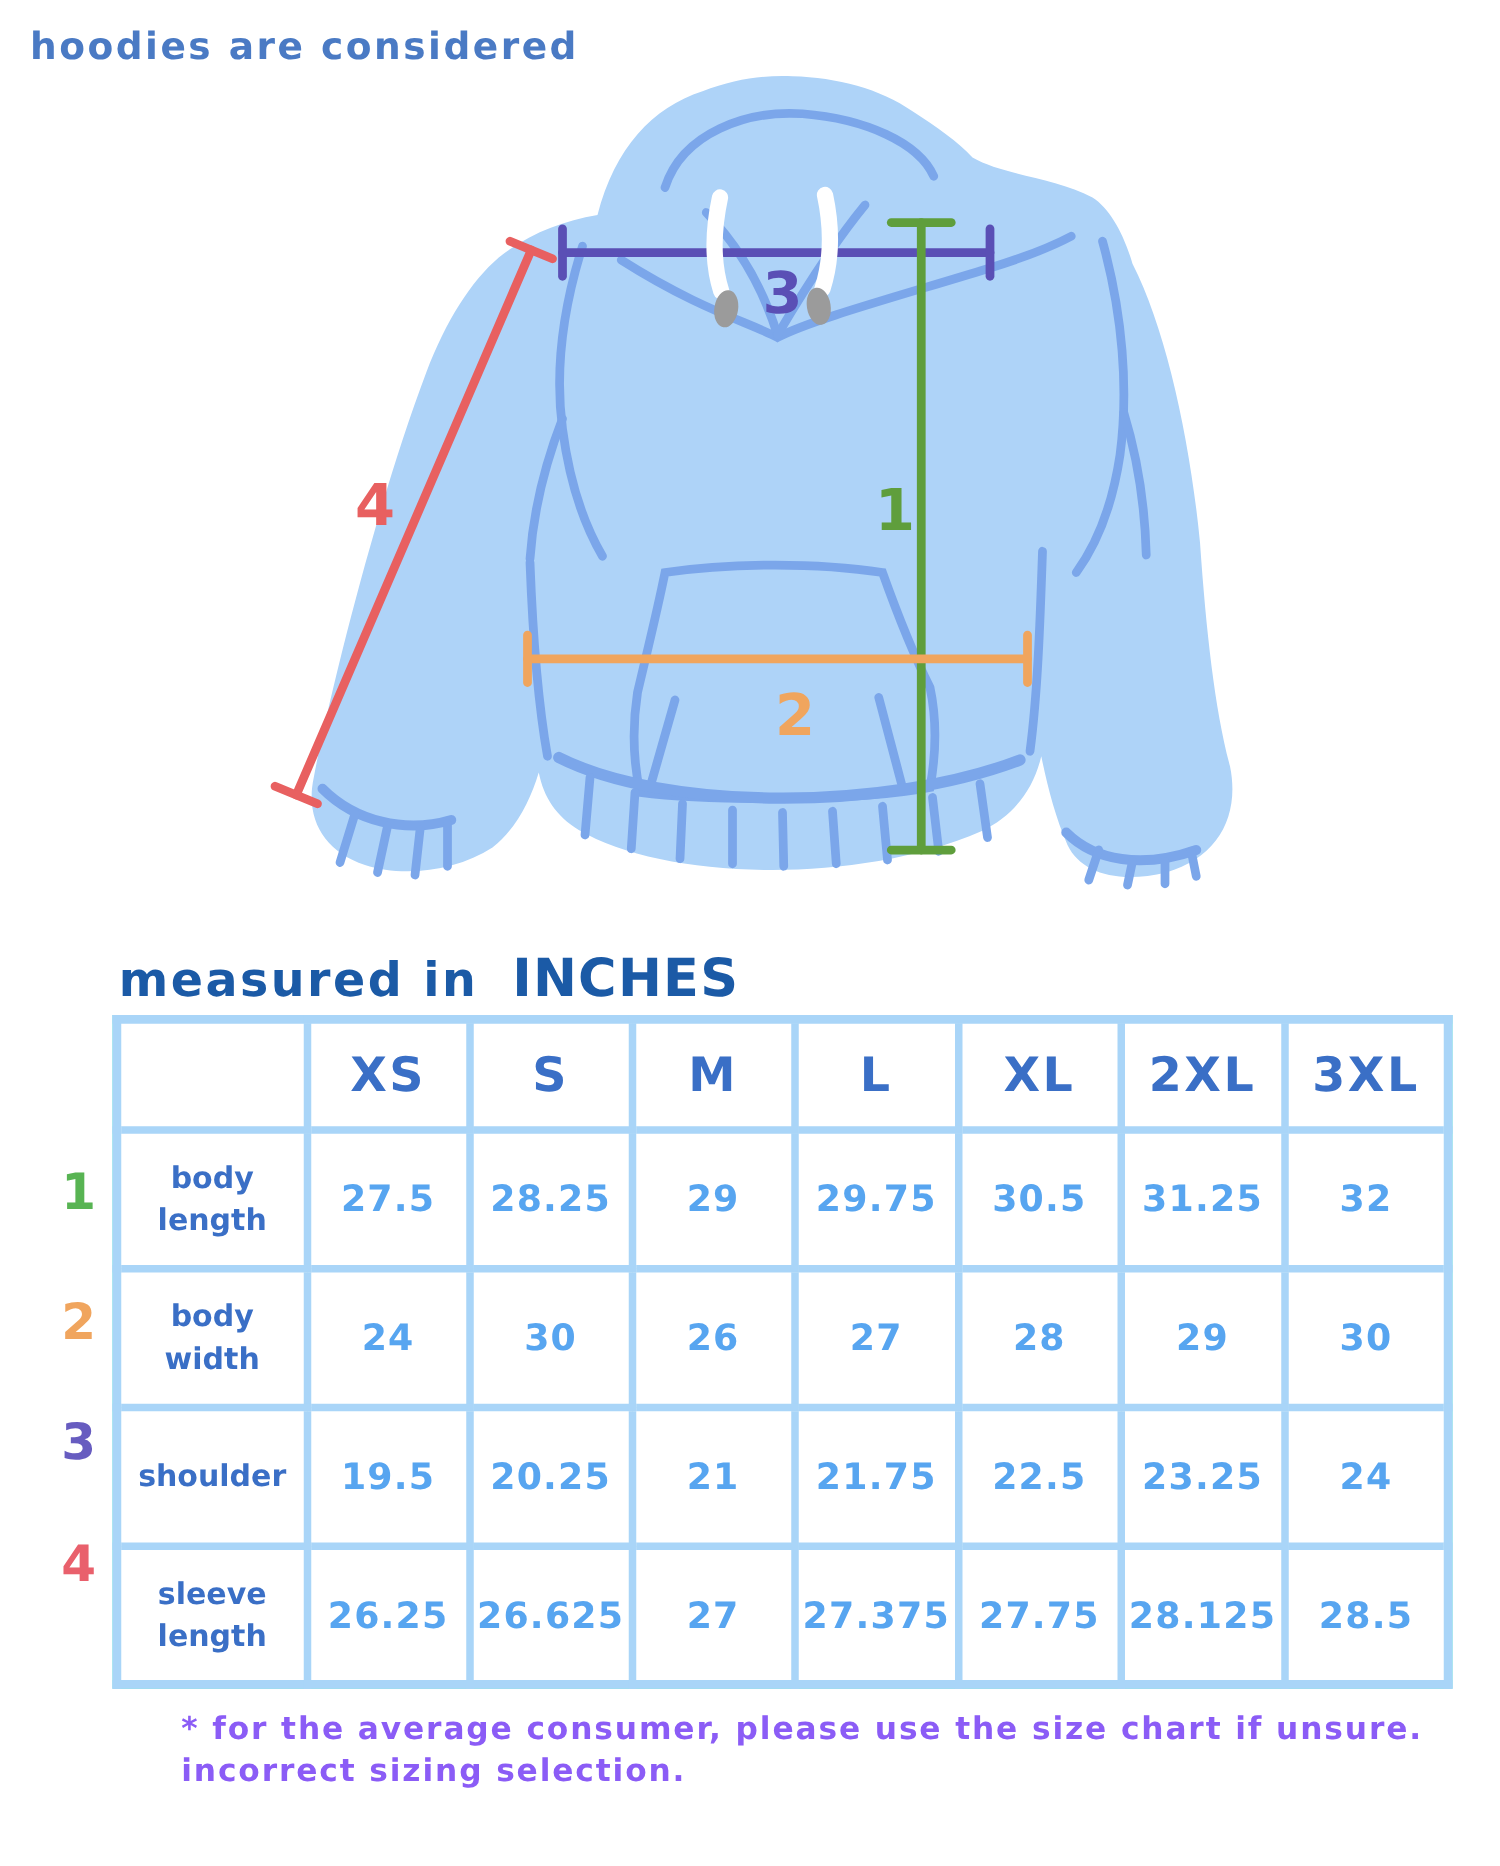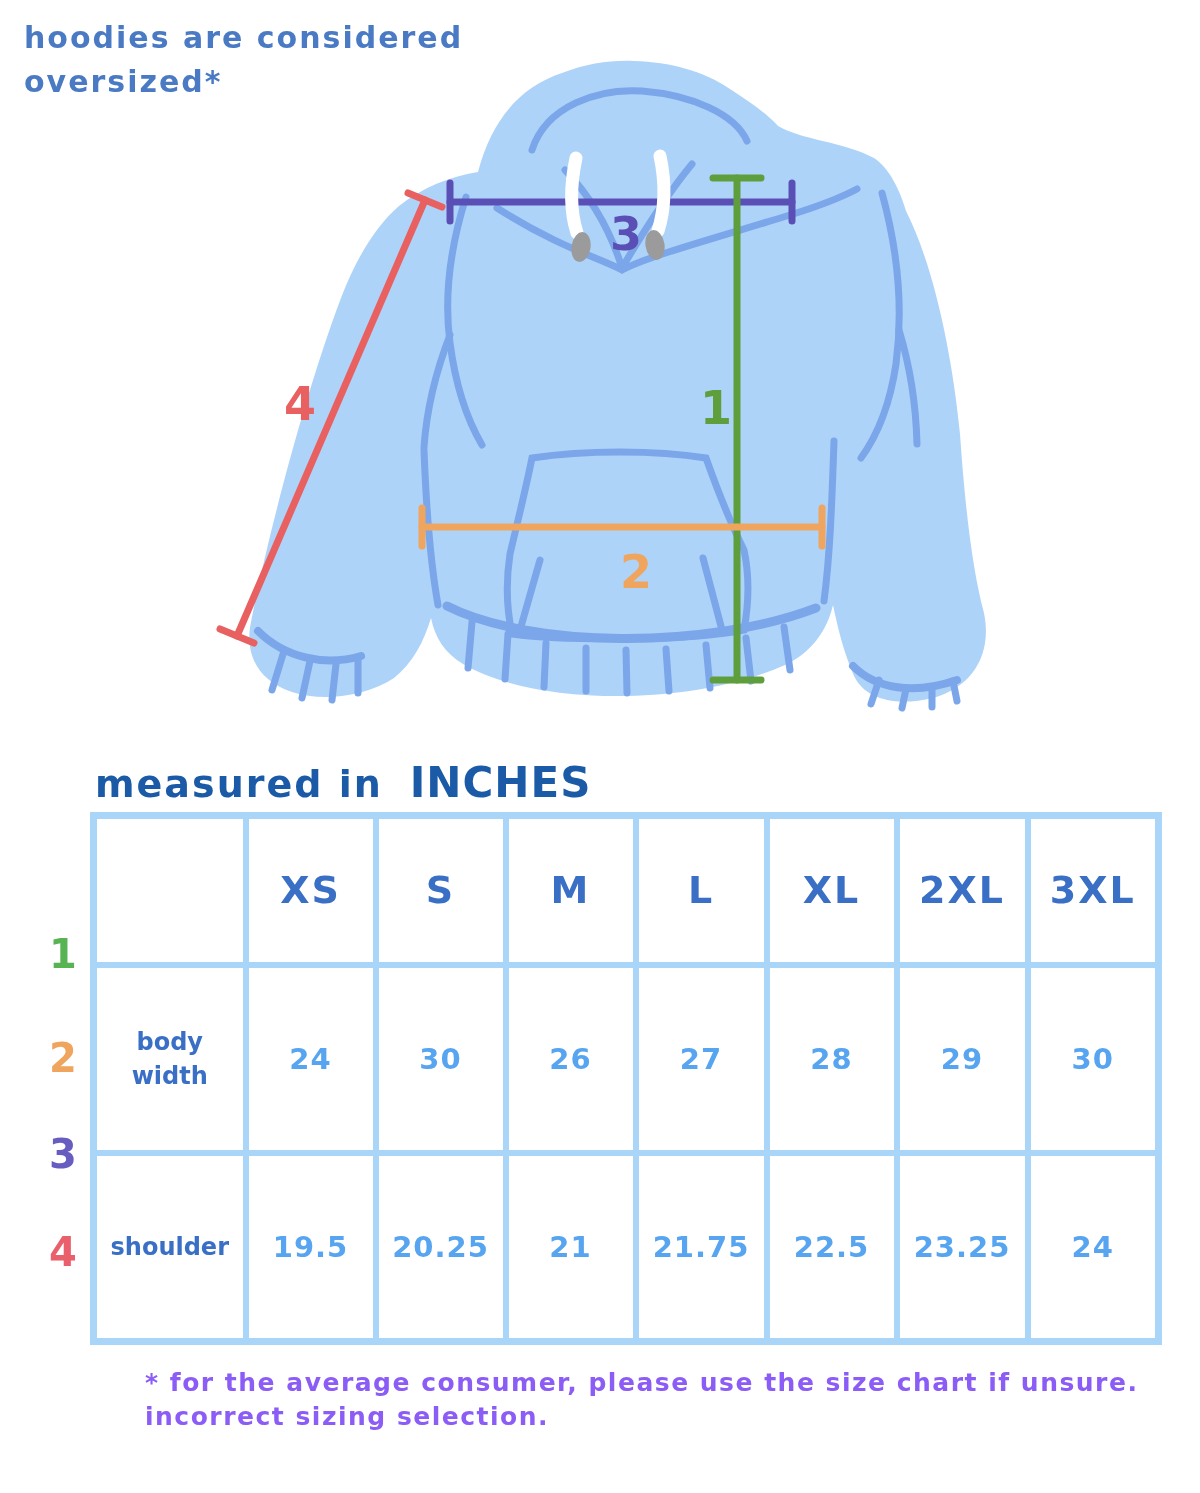--- a/index.html
+++ b/index.html
@@ -45,21 +45,20 @@
     font-size:25px; letter-spacing:1.5px; line-height:34px; white-space:nowrap;
   }
 </style>
 </head>
 <body>
 
 <div class="page">
 
   <div class="top-note">
     <div>hoodies are considered</div>
-    <div>oversized*</div>
   </div>
 
   <svg class="hoodie-svg" viewBox="0 0 1200 750">
 
     <g>
       <path fill="#aed3f8" d="M 478 172
         C 492 118, 522 86, 562 73
         C 588 63, 612 60, 634 61
         C 670 62, 704 71, 730 89
         C 750 102, 766 113, 778 126
@@ -162,39 +161,59 @@
       <th class="corner"></th>
       <th class="size-col">XS</th>
       <th class="size-col">S</th>
       <th class="size-col">M</th>
       <th class="size-col">L</th>
       <th class="size-col">XL</th>
       <th class="size-col">2XL</th>
       <th class="size-col">3XL</th>
     </tr>
     <tr class="datarow">
+      <th class="row-label">body length</th>
+      <td class="val">27.5</td>
+      <td class="val">28.25</td>
+      <td class="val">29</td>
+      <td class="val">29.75</td>
+      <td class="val">30.5</td>
+      <td class="val">31.25</td>
+      <td class="val">32</td>
+    </tr>
+    <tr class="datarow">
       <th class="row-label">body width</th>
       <td class="val">24</td>
       <td class="val">30</td>
       <td class="val">26</td>
       <td class="val">27</td>
       <td class="val">28</td>
       <td class="val">29</td>
       <td class="val">30</td>
     </tr>
     <tr class="datarow">
       <th class="row-label">shoulder</th>
       <td class="val">19.5</td>
       <td class="val">20.25</td>
       <td class="val">21</td>
       <td class="val">21.75</td>
       <td class="val">22.5</td>
       <td class="val">23.25</td>
       <td class="val">24</td>
     </tr>
+    <tr class="datarow">
+      <th class="row-label">sleeve length</th>
+      <td class="val">26.25</td>
+      <td class="val">26.625</td>
+      <td class="val">27</td>
+      <td class="val">27.375</td>
+      <td class="val">27.75</td>
+      <td class="val">28.125</td>
+      <td class="val">28.5</td>
+    </tr>
   </tbody>
     </table>
 
   <div class="footnote">
     <div>* for the average consumer, please use the size chart if unsure.</div>
     <div>incorrect sizing selection.</div>
   </div>
 
 </div>
 

